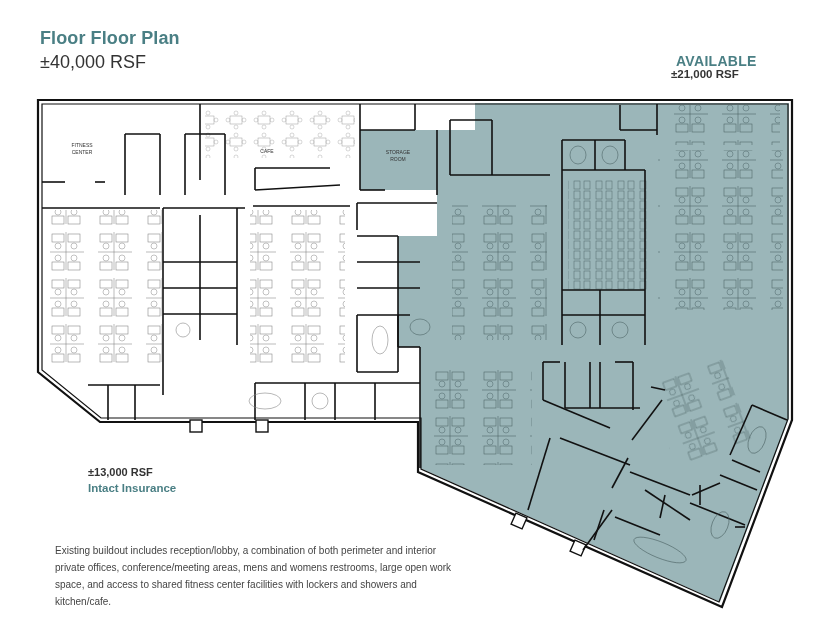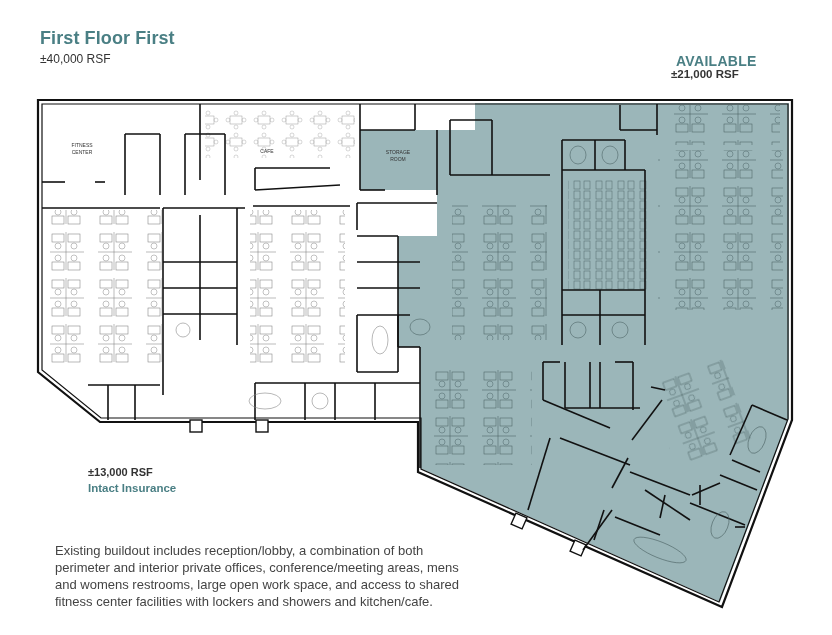--- a/index.html
+++ b/index.html
@@ -1,34 +1,34 @@
 <!DOCTYPE html>
 <html><head>
   <meta charset="utf-8">
   <style>
     html, body { margin: 0; padding: 0; background: #ffffff; }
     body { width: 832px; height: 635px; position: relative; overflow: hidden;
            font-family: "Liberation Sans", "DejaVu Sans", sans-serif; }
     .title { position: absolute; left: 40px; top: 28px; font-size: 18px; font-weight: bold;
              color: #4a7f84; letter-spacing: 0.1px; }
-    .subtitle { position: absolute; left: 40px; top: 52px; font-size: 12px; color: #333; }
+    .subtitle { position: absolute; left: 40px; top: 52px; font-size: 18px; color: #333; }
     .avail-label { position: absolute; left: 676px; top: 53px; font-size: 14px; font-weight: bold;
                    color: #4a7f84; letter-spacing: 0.3px; }
     .avail-rsf { position: absolute; left: 671px; top: 68px; font-size: 11.5px; font-weight: bold; color: #333; }
     .tenant-label { position: absolute; left: 88px; top: 450px; font-size: 11.5px; font-weight: bold; color: #4a7f84; margin-top: 32px; }
     .tenant-rsf { position: absolute; left: 88px; top: 466px; font-size: 11px; font-weight: bold; color: #333; }
-    .desc { position: absolute; left: 55px; top: 542px; width: 410px; font-size: 13px;
+    .desc { position: absolute; left: 55px; top: 542px; width: 410px; font-size: 10px;
             line-height: 17px; color: #444; }
     svg.plan { position: absolute; left: 0; top: 0; }
     .room-label { font-family: "Liberation Sans", sans-serif; font-size: 5px; fill: #333; }
   </style>
 </head>
 <body>
 
-<div class="title">First Floor First</div>
+<div class="title">Floor Floor Plan</div>
 <div class="subtitle">±40,000 RSF</div>
 
 <div class="avail-label">AVAILABLE</div>
 <div class="avail-rsf">±21,000 RSF</div>
 
 <svg class="plan" width="832" height="635" viewBox="0 0 832 635">
   <defs>
     <pattern id="desks" width="48" height="46" patternUnits="userSpaceOnUse">
       <rect x="4" y="4" width="12" height="8" fill="none" stroke="#888" stroke-width="0.6"></rect>
       <rect x="20" y="4" width="12" height="8" fill="none" stroke="#888" stroke-width="0.6"></rect>

